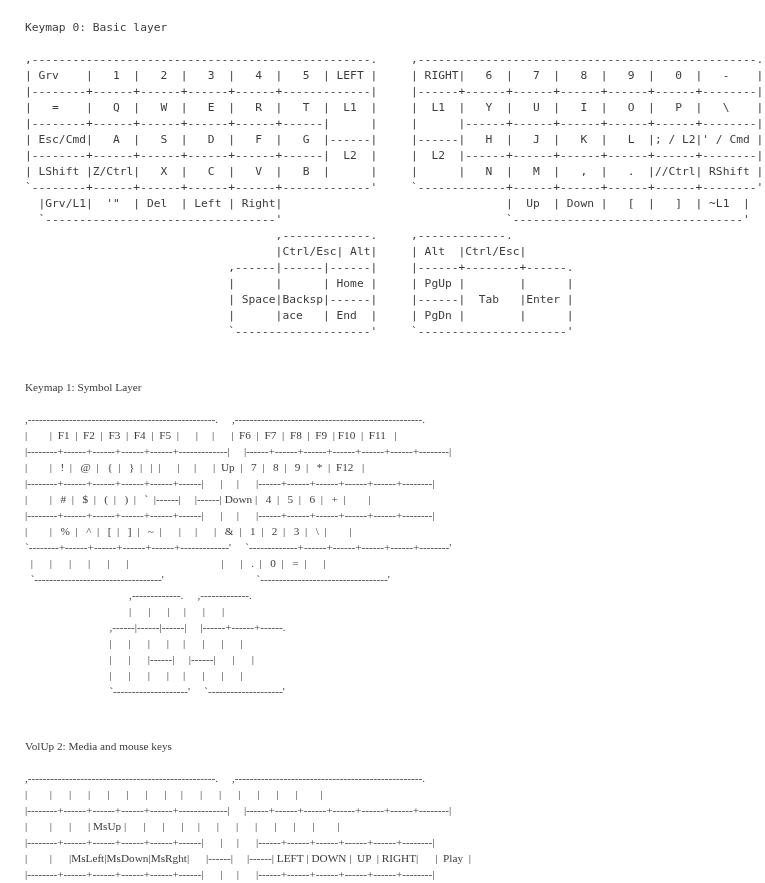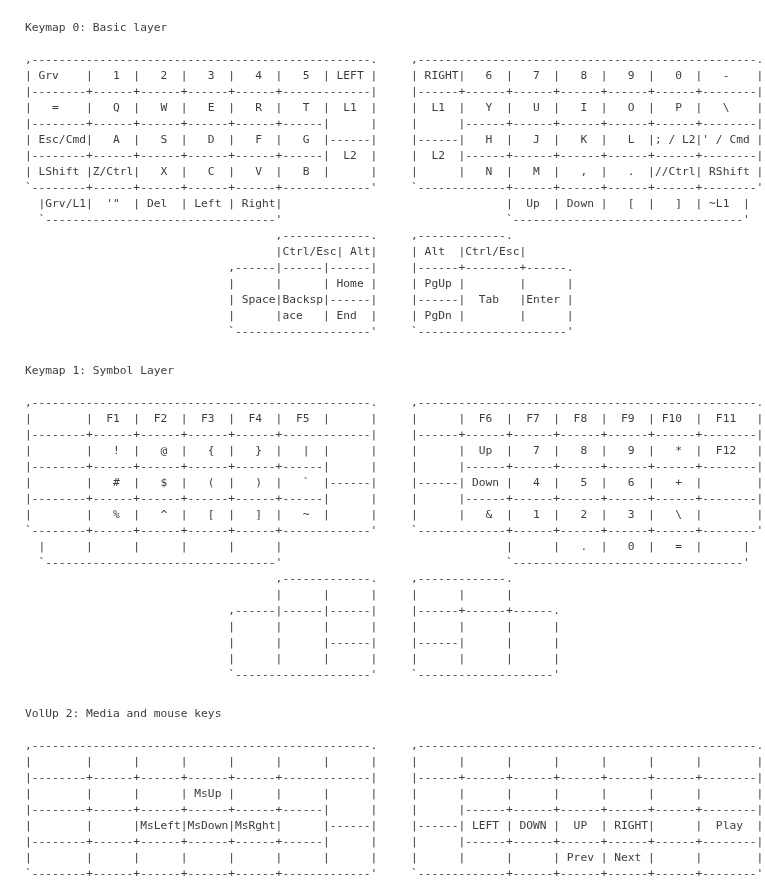--- a/index.html
+++ b/index.html
@@ -14,21 +14,21 @@
     padding: 20px 0 0 25px;
   }
   pre.km {
     margin: 0;
     font-family: "DejaVu Sans Mono", "Liberation Mono", monospace;
     font-size: 11.25px;
     line-height: 16px;
     color: #3c3c3c;
     white-space: pre;
   }
-  pre.km + pre.km { margin-top: 23px; }
+  pre.km + pre.km { margin-top: 39px; font-family: Liberation Serif, serif; }
   .t { font-weight: normal; }
 </style>
 </head>
 <body style="background: rgb(255, 255, 255); color: rgb(60, 60, 60);">
 
 <div id="doc">
 
   <pre class="km"><span class="t">Keymap 0: Basic layer</span>
 
 <span>,--------------------------------------------------.     ,--------------------------------------------------.

